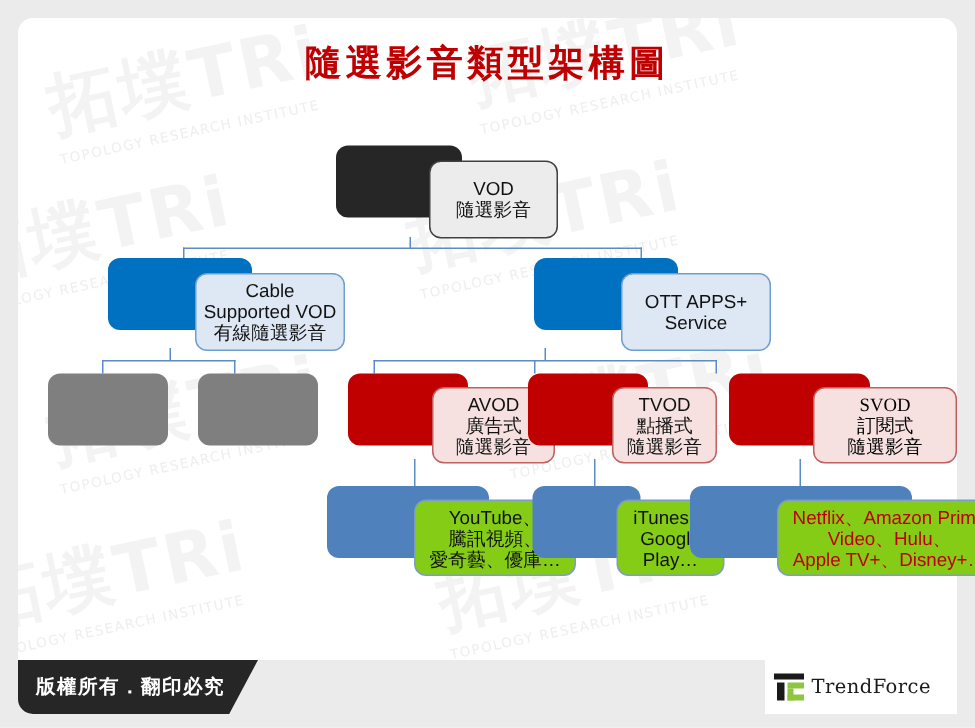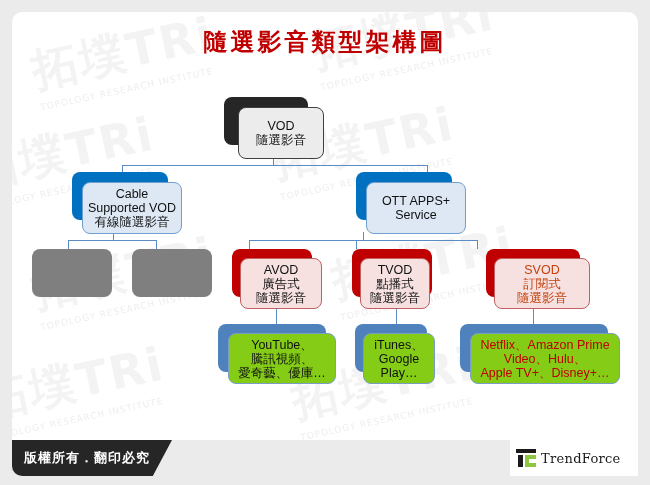--- a/index.html
+++ b/index.html
@@ -20,31 +20,31 @@
     position: absolute; left: 0; width: 650px; top: 26px; text-align: center;
     font-family: "DejaVu Serif", serif; font-size: 24px; font-weight: bold;
     color: #c00000; letter-spacing: 3px;
   }
   .node { position: absolute; }
   .node .back { position: absolute; left: 0; top: 0; border-radius: 8px; }
   .node .front {
     position: absolute; border-radius: 8px; display: flex; align-items: center;
     justify-content: center; text-align: center; font-size: 12.5px; line-height: 14px;
     font-family: "Liberation Sans", "DejaVu Sans", sans-serif; color: #111;
-    white-space: pre-line; padding: 6px 4px;
+    white-space: pre-line; padding: 6px 4px; margin-left: 48px;
   }
   .n-black .back { background: #262626; }
   .n-black .front { background: #ececec; border: 1.5px solid #404040; }
   .n-blue .back { background: #0070c0; }
   .n-blue .front { background: #dde8f4; border: 1.5px solid #6f9ed0; }
   .n-gray .back { background: #7f7f7f; }
   .n-gray .front { background: #efefef; border: 1.5px solid #9a9a9a; }
   .n-red .back { background: #c00000; }
   .n-red .front { background: #f6e0e0; border: 1.5px solid #c06060; }
-  .n-red.red-text .front { color: #c2410c; }
+  .n-red.red-text .front { color: #000000; font-family: Liberation Serif, serif; }
   .n-steel .back { background: #4f81bd; }
   .n-steel .front { background: #84cc16; border: 1.5px solid #7c9cc8; }
   .n-steel.red-text .front { color: #c00000; }
   .line { position: absolute; background: #5b8cc4; }
   .footer { position: absolute; left: 12px; top: 440px; width: 626px; height: 36px; }
   .f-dark {
     position: absolute; left: 0; top: 0; width: 160px; height: 36px; background: #262626;
     color: #fff; font-size: 13px; font-weight: bold; display: flex; align-items: center;
     padding-left: 12px; letter-spacing: 1px; border-radius: 0 0 0 10px;
     clip-path: polygon(0 0, 100% 0, 88% 100%, 0 100%);

